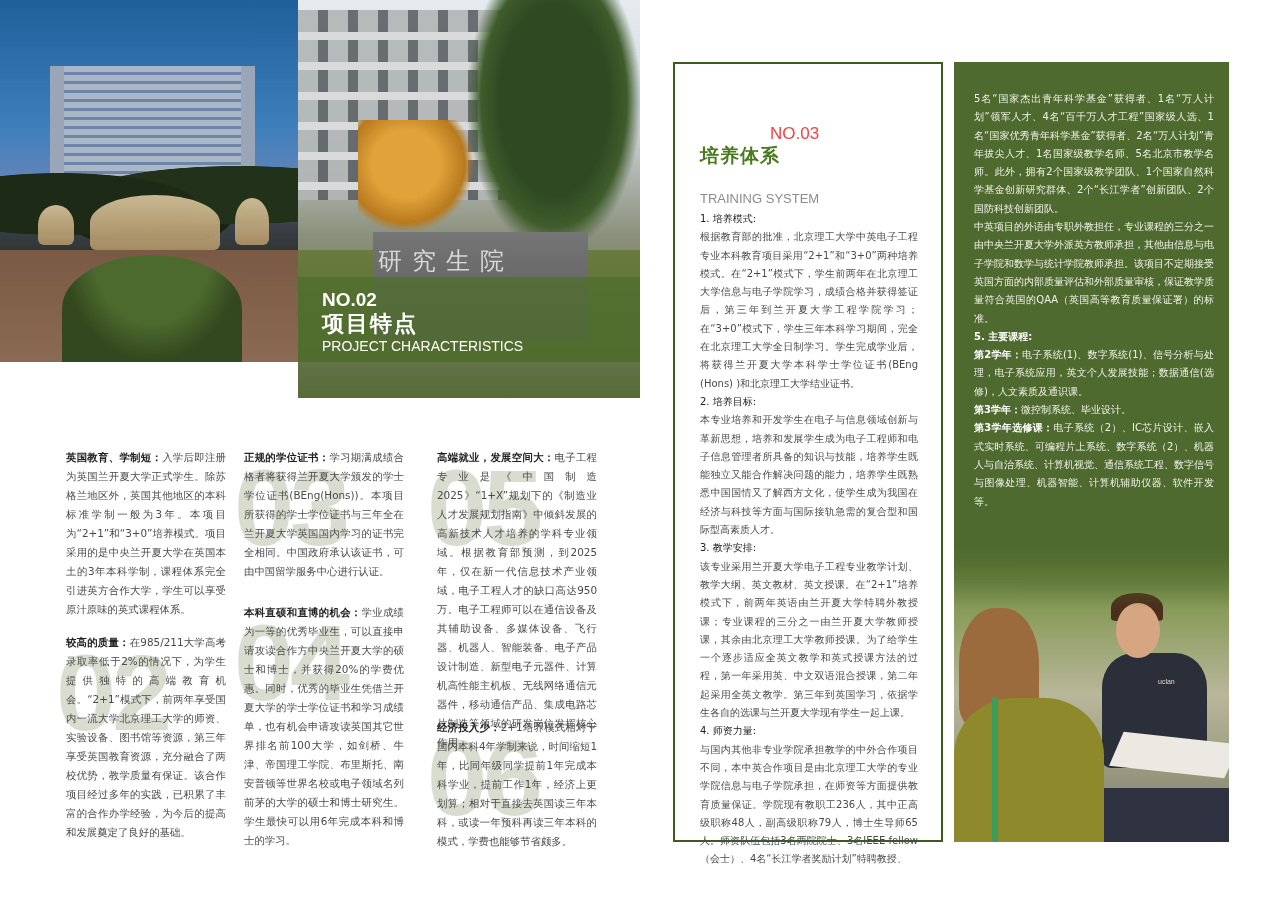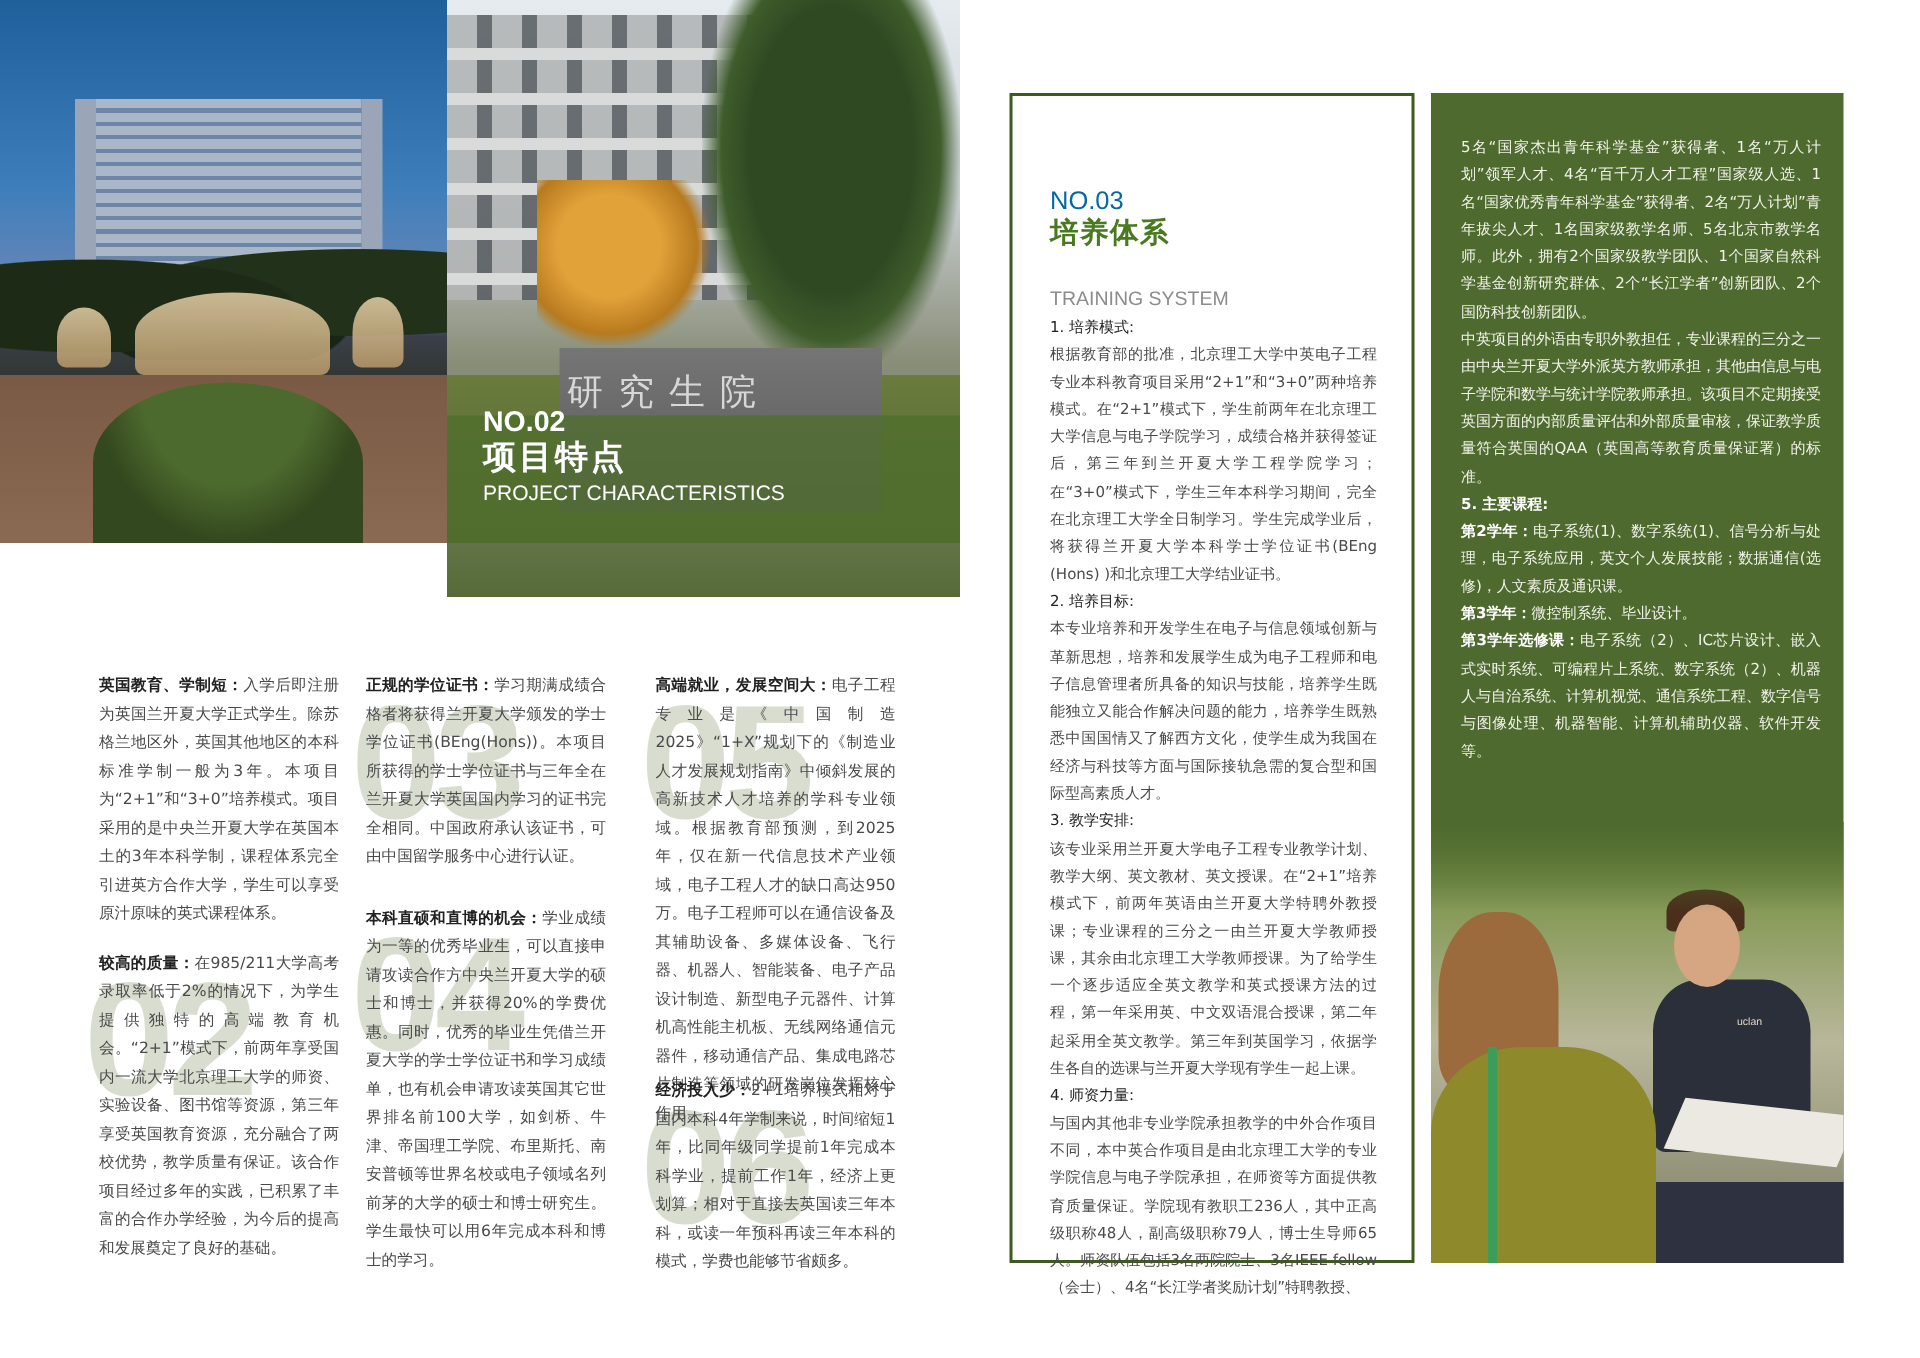--- a/index.html
+++ b/index.html
@@ -74,42 +74,42 @@
     background: linear-gradient(180deg, #6b7b3e 0%, #556930 100%);
   }
   .photo-grad-school .stone-text {
     position: absolute; left: 80px; top: 245px; font-family: "DejaVu Serif", serif; font-size: 24px; color: #d7d7d7; letter-spacing: 10px;
   }
 
   .overlay-band {
     left: 298px; top: 277px; width: 342px; height: 85px;
     background: rgba(80, 110, 45, 0.78);
   }
-  .section-head-02 { left: 322px; top: 272px; color: #ffffff; }
+  .section-head-02 { left: 322px; top: 290px; color: #ffffff; }
   .section-head-02 .no { font-family: "Liberation Sans", sans-serif; font-weight: bold; font-size: 19px; line-height: 20px; }
   .section-head-02 .zh { font-weight: bold; font-size: 22px; line-height: 28px; letter-spacing: 2px; }
   .section-head-02 .en { font-family: "Liberation Sans", sans-serif; font-size: 14px; line-height: 16px; letter-spacing: 0; }
 
   
   .feature {
     position: absolute; width: 160px; font-size: 10.4px; line-height: 19px; color: #4a4a4a;
   }
   .feature .bignum {
     position: absolute; left: -10px; top: 6px; font-family: "Liberation Sans", sans-serif; font-weight: bold;
     font-size: 108px; line-height: 108px; color: #c9d0bd; opacity: .7; z-index: 0; letter-spacing: -4px;
   }
   .feature .body { position: relative; z-index: 1; text-align: justify; }
   .feature .lead { font-weight: bold; color: #222; }
 
   
   .training-box {
     left: 673px; top: 62px; width: 270px; height: 780px; border: 2px solid #3e5a1e; background: #fff;
   }
   .training-head { left: 700px; top: 125px; }
-  .training-head .no { font-family: "Liberation Sans", sans-serif; font-size: 17px; color: #0369a1; line-height: 18px; }
+  .training-head .no { font-family: "Liberation Sans", sans-serif; font-size: 17px; color: #ef4444; line-height: 18px; text-align: right; }
   .training-head .zh { font-size: 19px; font-weight: bold; color: #4a7a20; line-height: 24px; letter-spacing: 1px; }
   .training-head .en { font-family: "Liberation Sans", sans-serif; font-size: 13px; color: #8c8c8c; line-height: 16px; margin-top: 24px; }
 
   .training-body {
     left: 700px; top: 210px; width: 218px; font-size: 10px; line-height: 18.3px; color: #4a4a4a; text-align: justify;
   }
   .training-body .h { font-weight: normal; color: #222; }
 
   
   .green-col {

